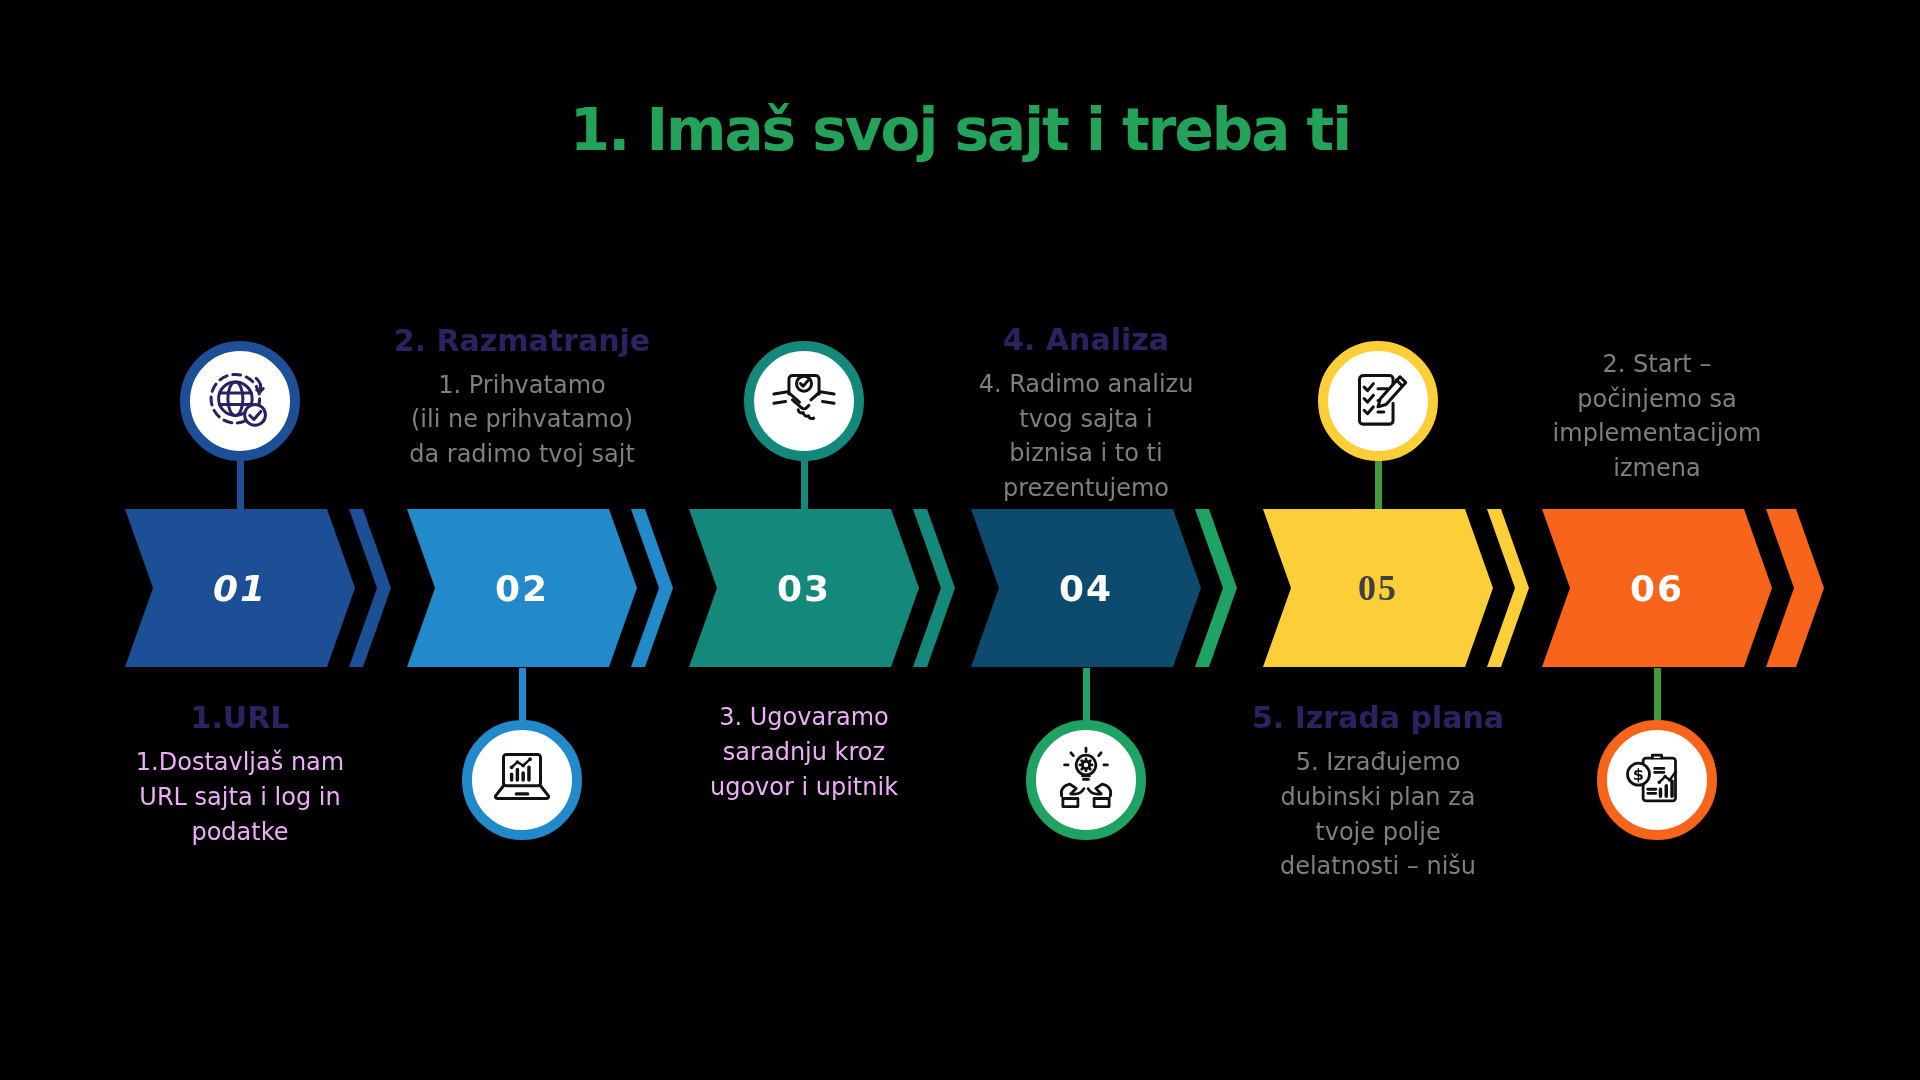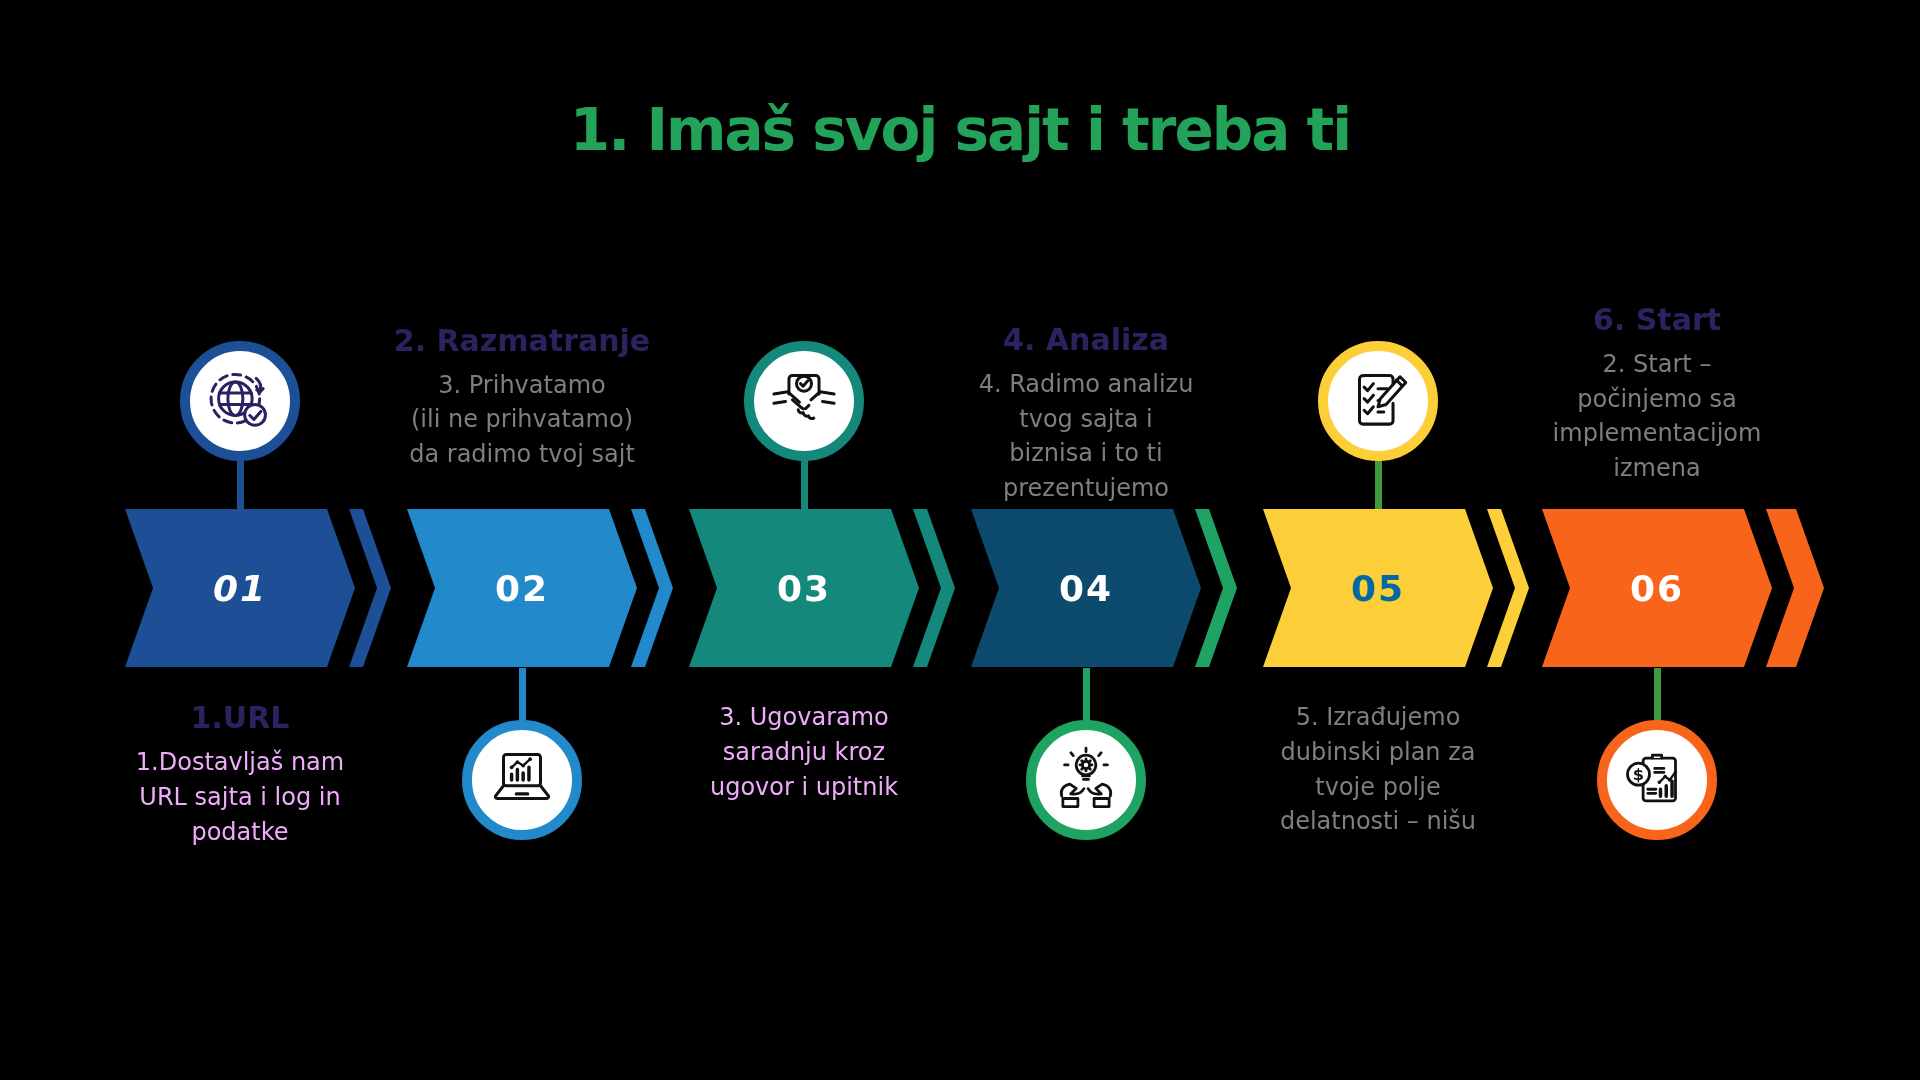--- a/index.html
+++ b/index.html
@@ -96,21 +96,21 @@
       <path d="M23,32 V27 M28,32 V23 M33,32 V26 M38,32 V21" stroke-width="3"></path>
       <path d="M23,21 l5,-4.5 5,3 6,-5.5" stroke-width="2"></path>
       <circle cx="23" cy="21" r="1.6" fill="#111" stroke="none"></circle>
       <circle cx="28" cy="16.5" r="1.6" fill="#111" stroke="none"></circle>
       <circle cx="33" cy="19.5" r="1.6" fill="#111" stroke="none"></circle>
       <circle cx="39" cy="14" r="1.6" fill="#111" stroke="none"></circle>
     </svg>
   </div>
   <div class="tblock above" style="left:352px;bottom:608px">
     <div class="heading" style="color: rgb(45, 33, 96);">2. Razmatranje</div>
-    <div class="body" style="color: rgb(127, 127, 127);">3. Prihvatamo
+    <div class="body" style="color: rgb(127, 127, 127);">1. Prihvatamo
 (ili ne prihvatamo)
 da radimo tvoj sajt</div>
   </div>
 
   <div class="chev big" style="left: 689px; background-color: rgb(20, 137, 123);">
     <span class="num" style="color: rgb(255, 255, 255);">03</span>
   </div>
   <div class="chev sliver" style="left: 913px; background-color: rgb(20, 137, 123);"></div>
   <div class="connector above" style="left: 801px; background-color: rgb(20, 137, 123);"></div>
   <div class="icon-circle above" style="left: 744px; border-color: rgb(20, 137, 123);">
@@ -151,34 +151,35 @@
   </div>
   <div class="tblock above" style="left:916px;bottom:574px">
     <div class="heading" style="color: rgb(45, 33, 96);">4. Analiza</div>
     <div class="body" style="color: rgb(127, 127, 127);">4. Radimo analizu
 tvog sajta i
 biznisa i to ti
 prezentujemo</div>
   </div>
 
   <div class="chev big" style="left: 1263px; background-color: rgb(252, 206, 56);">
-    <span class="num" style="color: #0369a1;">05</span>
+    <span class="num" style="color: #404040; font-family: Liberation Serif, serif;">05</span>
   </div>
   <div class="chev sliver" style="left: 1487px; background-color: rgb(252, 206, 56);"></div>
   <div class="connector above" style="left: 1375px; background-color: rgb(63, 153, 61);"></div>
   <div class="icon-circle above" style="left: 1318px; border-color: rgb(252, 206, 56);">
     <svg viewBox="0 0 64 64" fill="none" stroke="#111111" stroke-width="2.6" stroke-linecap="round" stroke-linejoin="round">
       <path d="M20,10 H42 a3,3 0 0 1 3,3 V20 M45,34 V49 a3,3 0 0 1 -3,3 H19 a3,3 0 0 1 -3,-3 V13 a3,3 0 0 1 4,-2.8"></path>
       <path d="M20,20 l3,3 5,-6 M20,30 l3,3 5,-6 M20,40 l3,3 5,-6"></path>
       <path d="M32,21.5 h8 M32,31.5 h8 M32,41.5 h5"></path>
       <path d="M51,11 l5,5 -17,19 -7,2 2,-7 z" fill="#fff"></path>
       <path d="M48,14 l5,5"></path>
     </svg>
   </div>
   <div class="tblock below" style="left:1208px">
+    <div class="heading" style="color: rgb(45, 33, 96);">5. Izrada plana</div>
     <div class="body" style="color: rgb(127, 127, 127);">5. Izrađujemo
 dubinski plan za
 tvoje polje
 delatnosti – nišu</div>
   </div>
 
   <div class="chev big" style="left: 1542px; background-color: rgb(248, 100, 26);">
     <span class="num" style="color: rgb(255, 255, 255);">06</span>
   </div>
   <div class="chev sliver last" style="left: 1766px; background-color: rgb(248, 100, 26);"></div>
@@ -193,20 +194,19 @@
       <path d="M24,40 h7 M24,43.5 h7"></path>
       <path d="M35,46 v-6 M40,46 v-9 M45,46 v-13" stroke-width="3"></path>
       <path d="M34,34 l5,-5 4,3 5,-7" stroke-width="2"></path>
       <circle cx="34" cy="34" r="1.5" fill="#111" stroke="none"></circle>
       <circle cx="39" cy="29" r="1.5" fill="#111" stroke="none"></circle>
       <circle cx="43" cy="32" r="1.5" fill="#111" stroke="none"></circle>
       <circle cx="48" cy="25" r="1.5" fill="#111" stroke="none"></circle>
     </svg>
   </div>
   <div class="tblock above" style="left:1487px;bottom:594px">
-    <div class="heading" style="color: rgb(45, 33, 96);">6. Start</div>
     <div class="body" style="color: rgb(127, 127, 127);">2. Start –
 počinjemo sa
 implementacijom
 izmena</div>
   </div>
 
 </div>
 
 </body></html>

